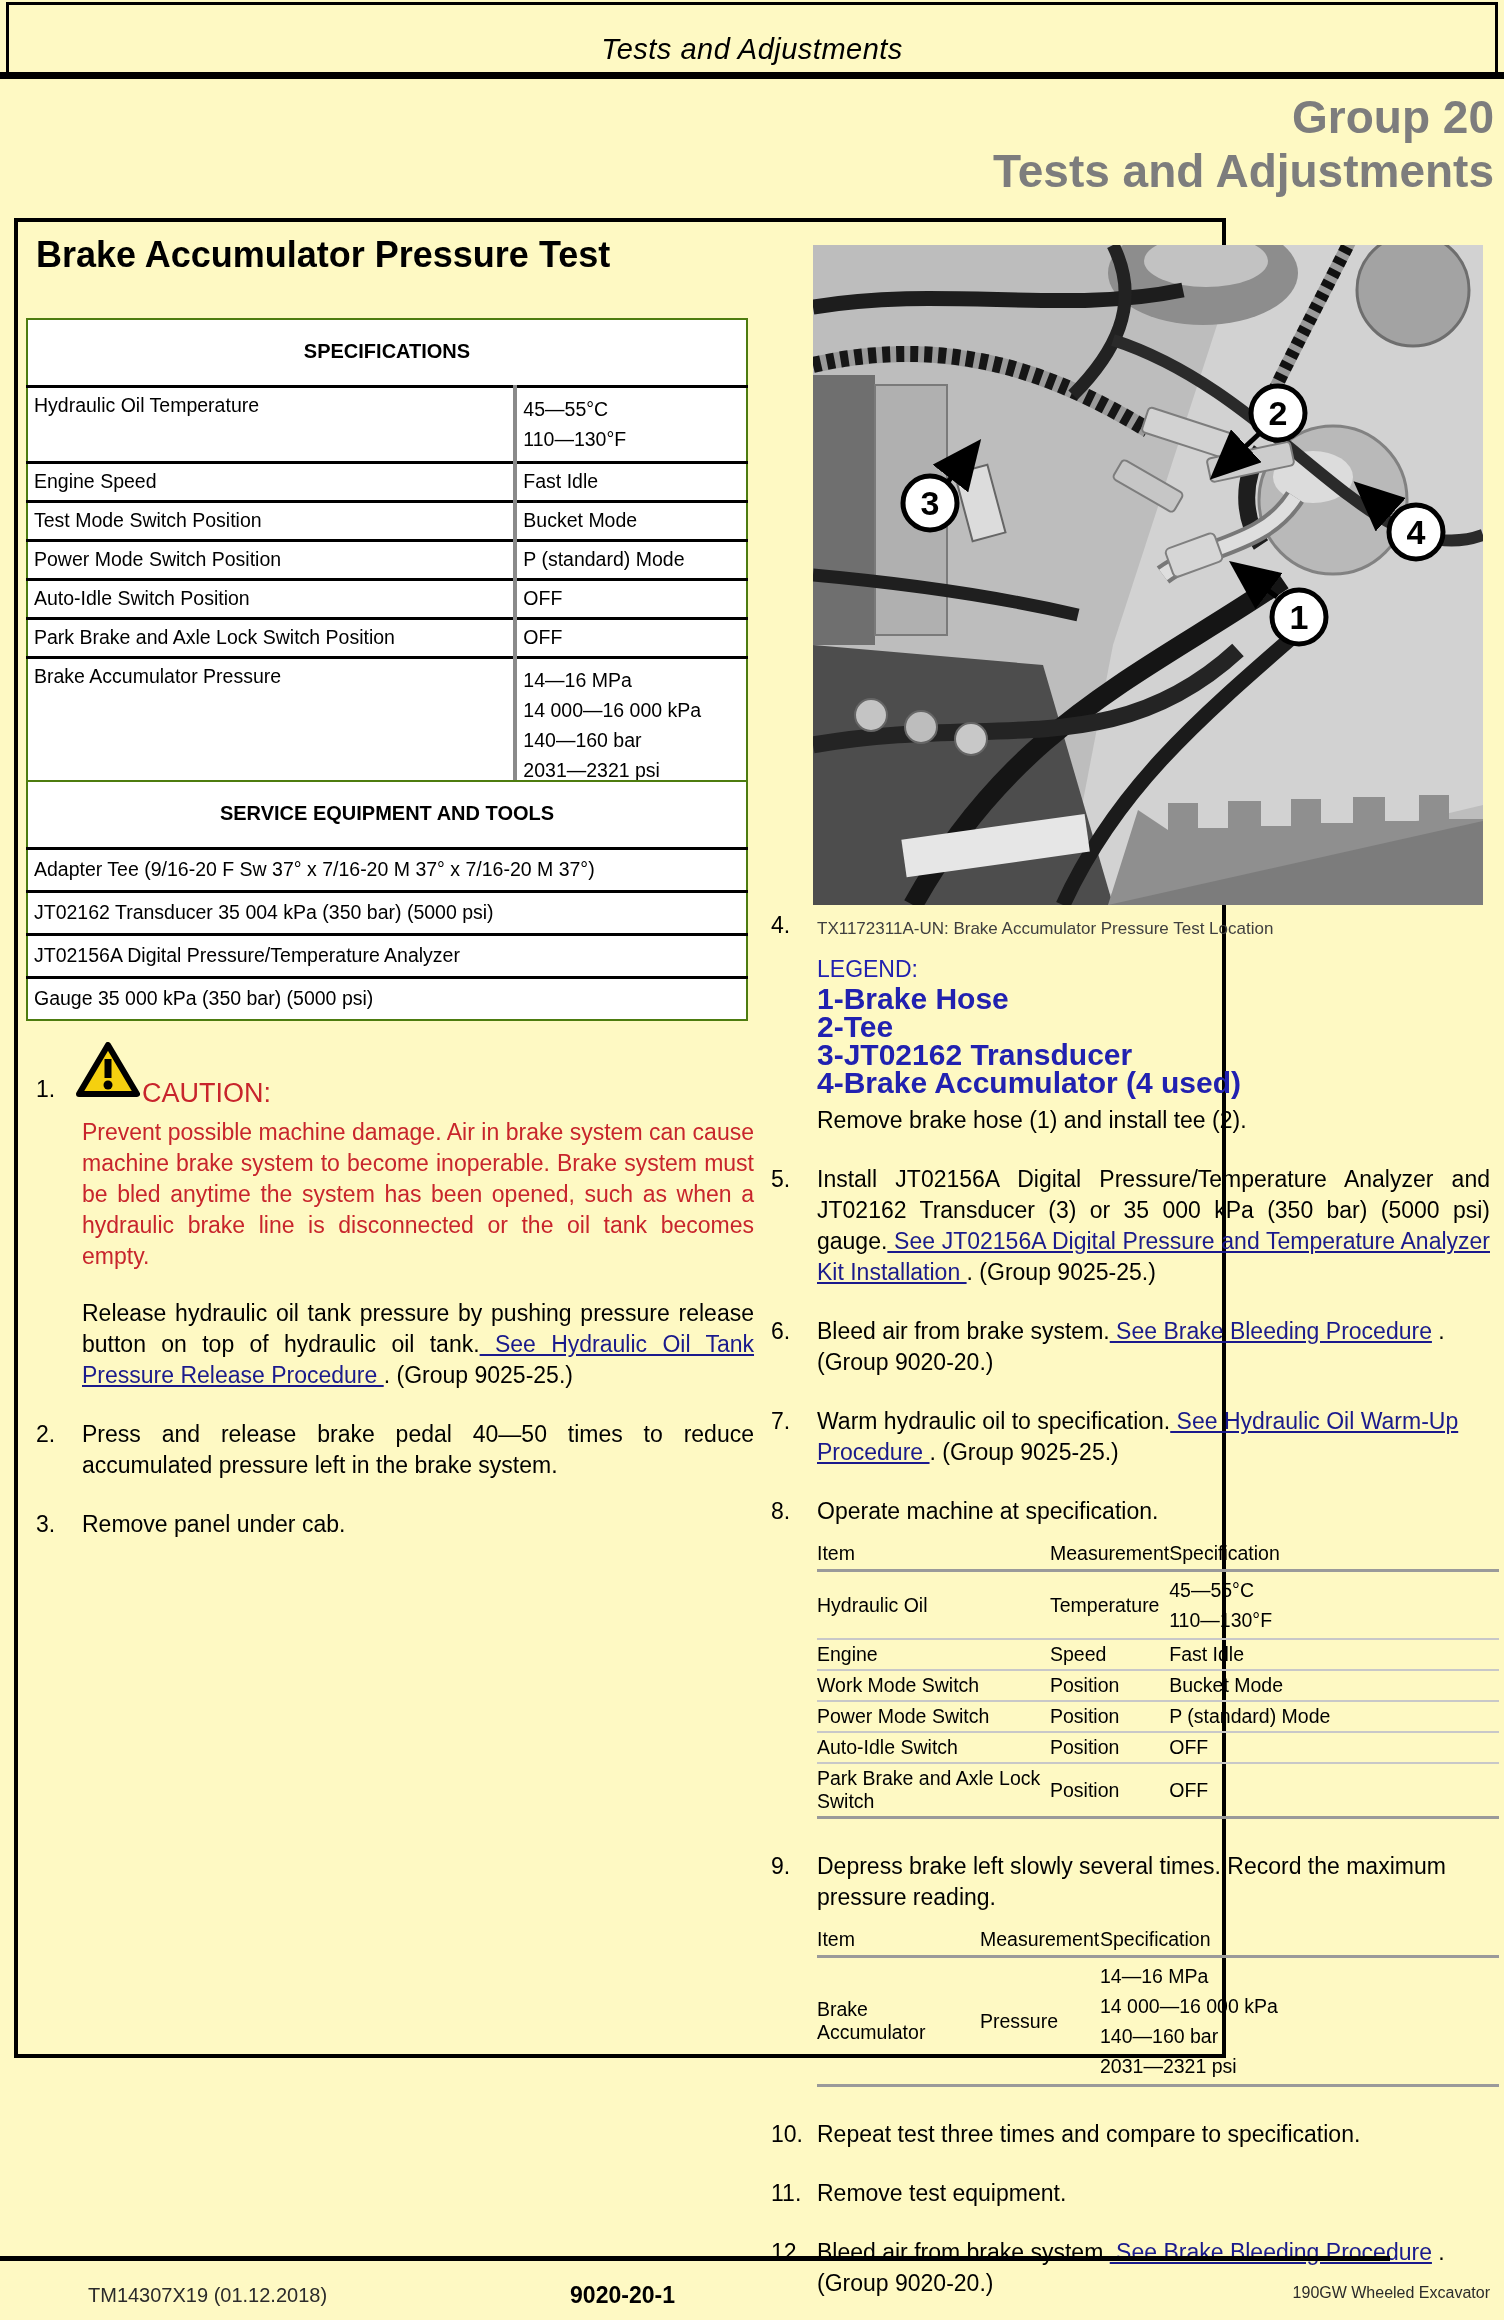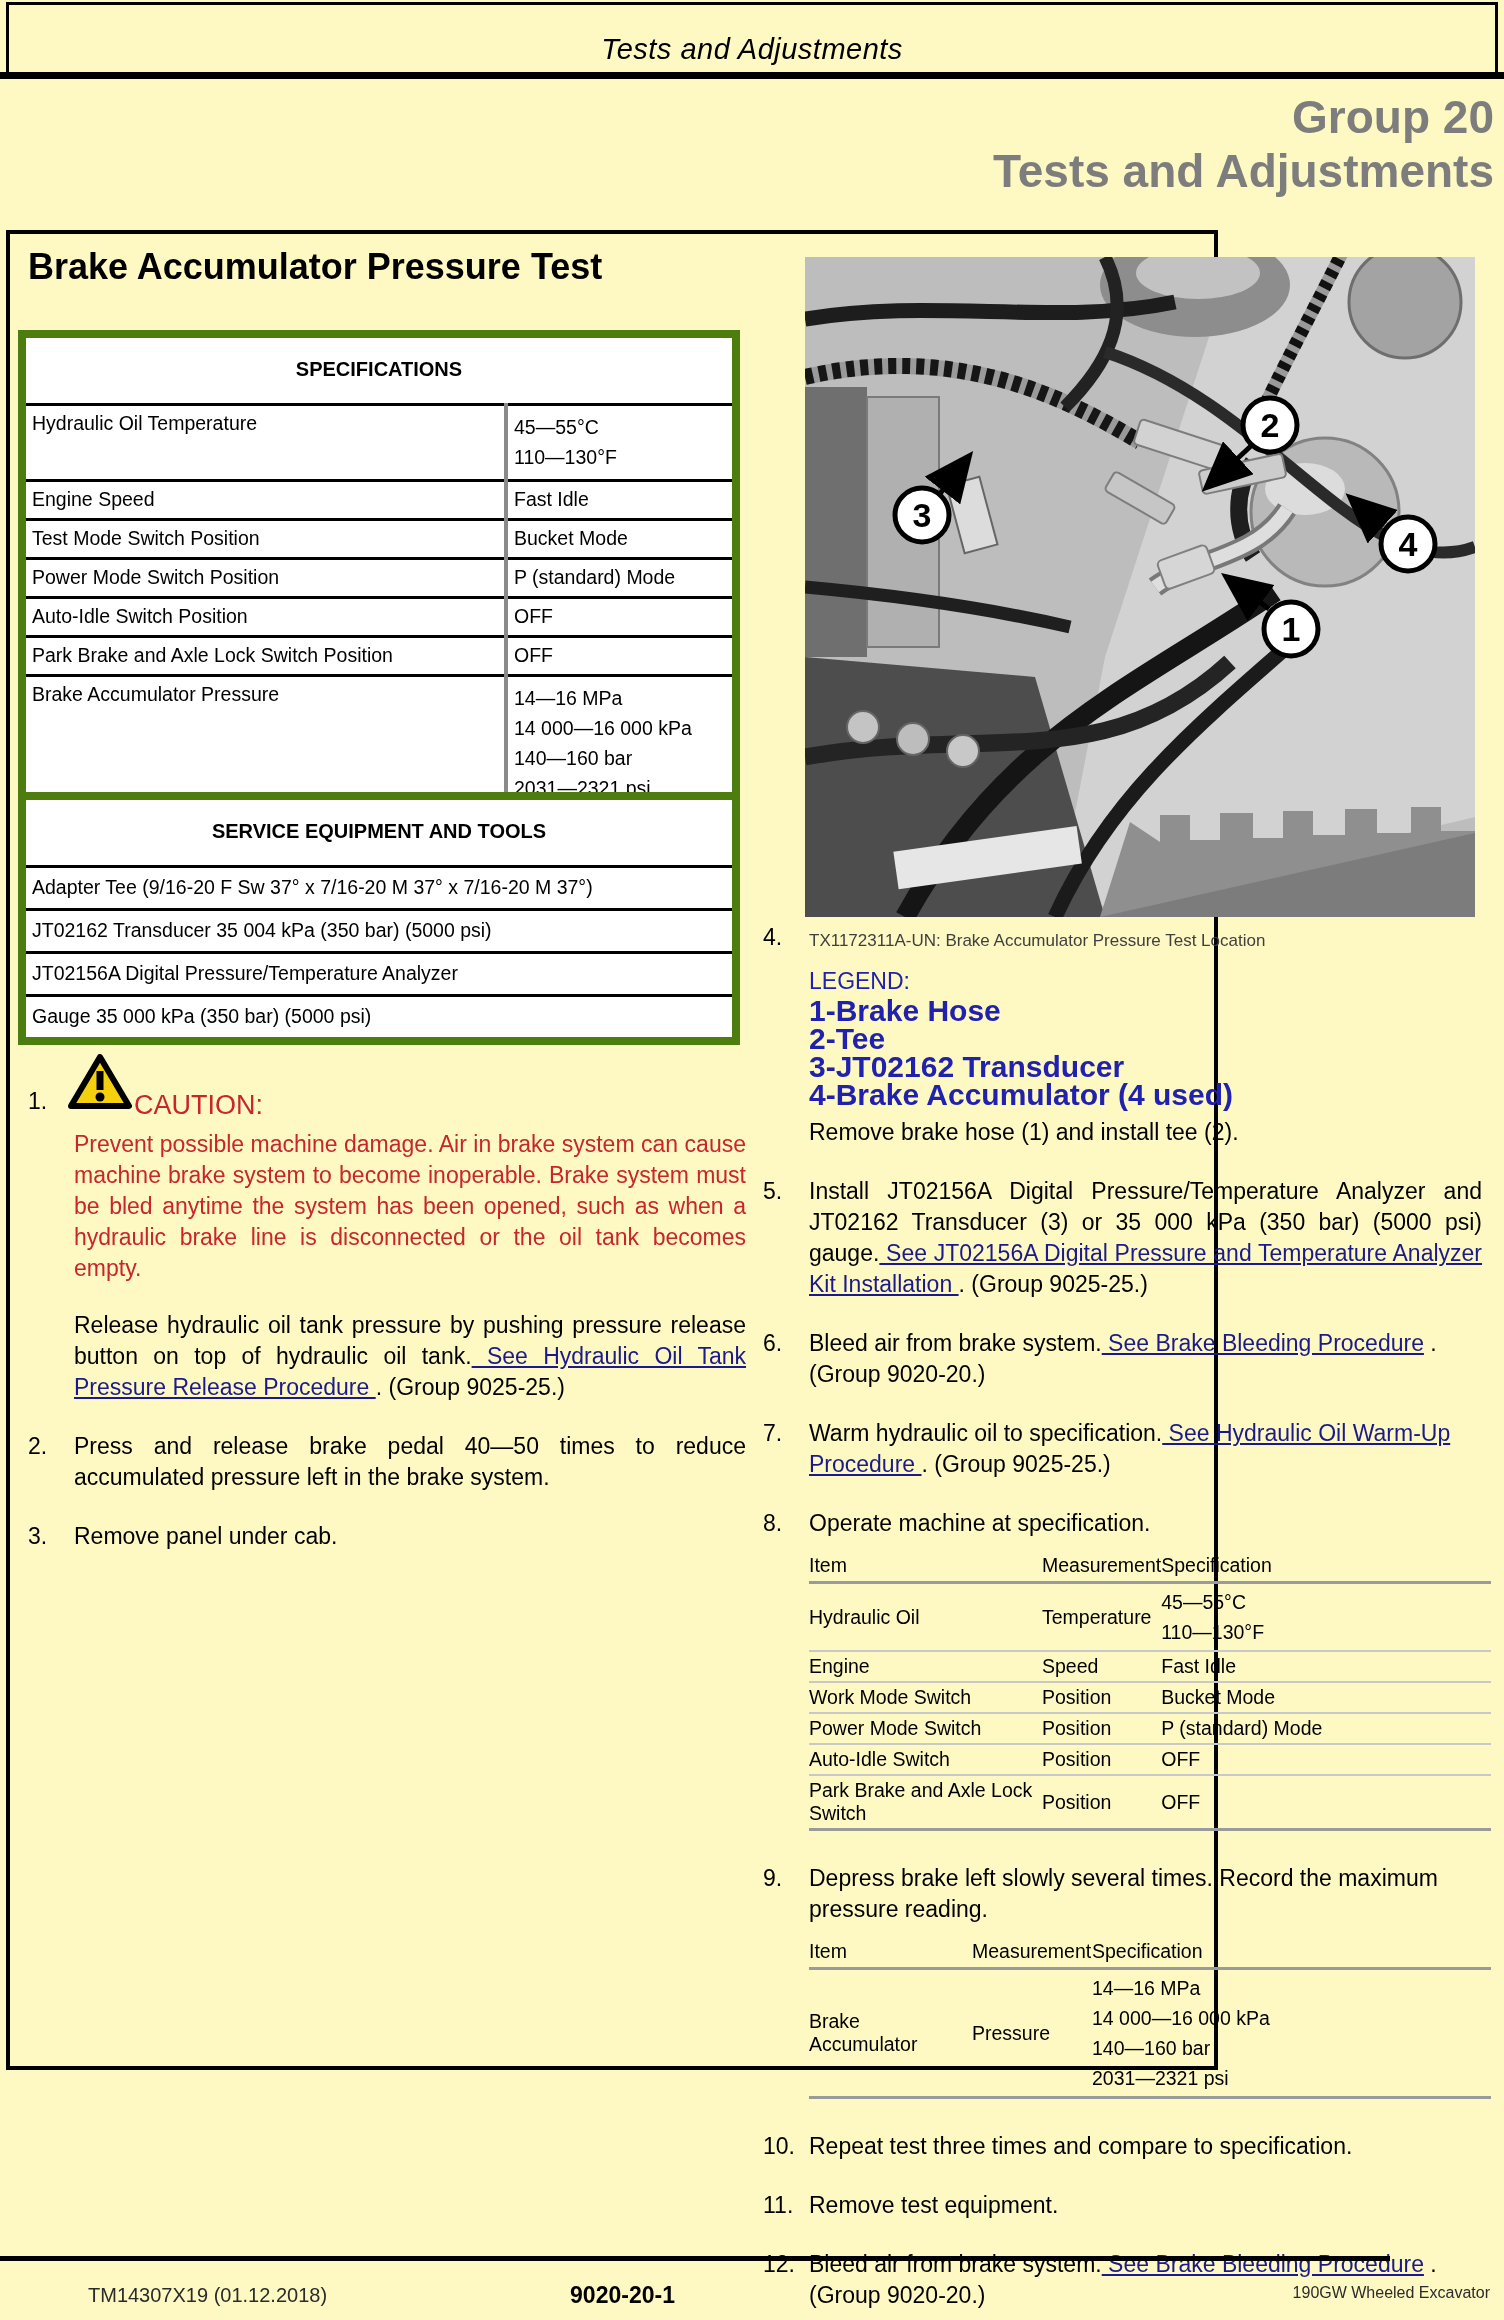--- a/index.html
+++ b/index.html
@@ -19,30 +19,29 @@
     font-style: italic; font-size: 29px; letter-spacing: 0.5px;
   }
   .head-rule { position: absolute; left: 0; top: 72px; width: 1504px; height: 7px; background: #000; }
   .group-block {
     position: absolute; right: 10px; top: 90px; text-align: right;
     color: #7d7d7d; font-weight: bold; font-size: 46px; line-height: 54px;
   }
 
   
   .main-box {
-    position: absolute; left: 6px; top: 218px; width: 1212px; height: 1840px;
+    position: absolute; left: 14px; top: 218px; width: 1212px; height: 1840px;
     border: 4px solid #000;
-    margin-top: 12px;
   }
   .page-title { position: absolute; left: 18px; top: 12px; font-size: 36px; font-weight: bold; }
 
   
   .jd-table {
     position: absolute; border-collapse: collapse; width: 722px;
-    border: 8px solid #4d7c0f; font-size: 19.5px; background: #fff;
+    border: 2px solid #4d7c0f; font-size: 19.5px; background: #fff;
   }
   .jd-table th {
     font-size: 20px; font-weight: bold; text-align: center;
     padding: 20px 4px 22px 4px; border-bottom: 3px solid #000;
   }
   .jd-table td { border-bottom: 3px solid #000; padding: 6px 6px 7px 6px; vertical-align: top; }
   .jd-table tr:last-child td { border-bottom: none; }
   .jd-table td.lbl { border-right: 4px solid #8a8a8a; width: 487px; }
   .jd-table td.val { width: 231px; }
   .preline { white-space: pre-line; line-height: 30px; }

